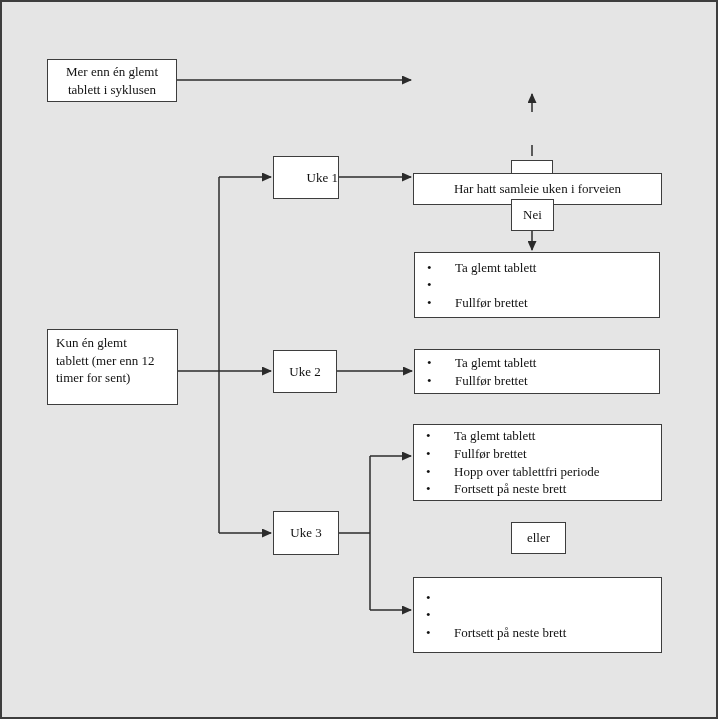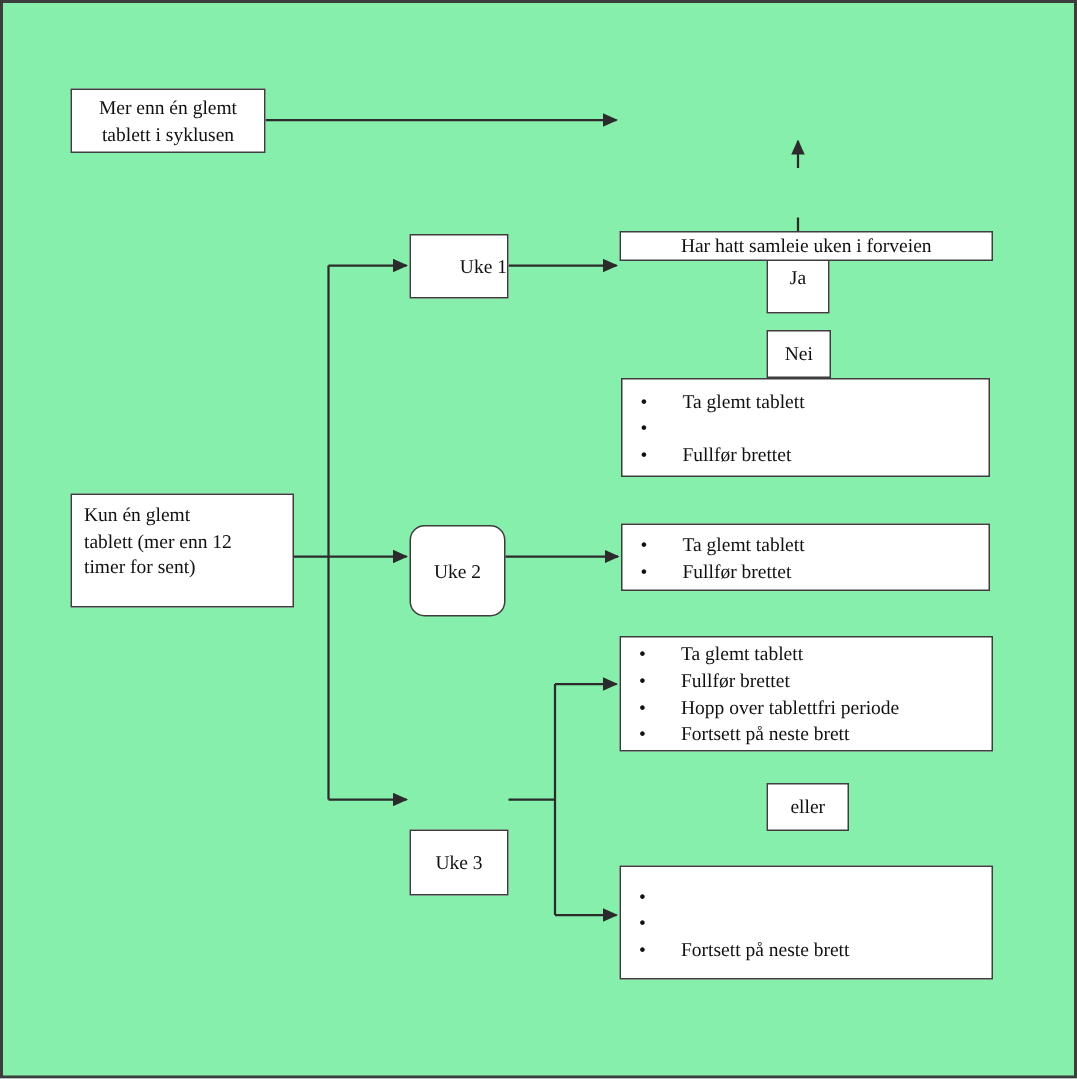--- a/index.html
+++ b/index.html
@@ -6,21 +6,21 @@
     margin: 0;
     padding: 0;
     background: #ffffff;
     font-family: "Liberation Serif", "DejaVu Serif", serif;
     color: #111111;
   }
   .canvas {
     position: relative;
     width: 718px;
     height: 719px;
-    background: #86efac;
+    background: #e5e5e5;
     box-sizing: border-box;
     border: 2px solid #3d3d3d;
     overflow: hidden;
   }
   .connector-layer {
     position: absolute;
     left: 0;
     top: 0;
     width: 718px;
     height: 719px;
@@ -106,53 +106,53 @@
   <div class="box center" style="left:45px; top:57px; width:130px; height:43px;">
     <span class="prewrap">Mer enn én glemt
 tablett i syklusen</span>
   </div>
 
 
   <div class="box center" style="left:509px; top:110px; width:42px; height:49px;margin-top:48px;">
     <span>Ja</span>
   </div>
 
-  <div class="box center" style="left:411px; top:152px; width:249px; height:20px;">
+  <div class="box center" style="left:411px; top:171px; width:249px; height:32px;">
     <span>Har hatt samleie uken i forveien</span>
   </div>
 
   <div class="box center" style="left:271px; top:154px; width:66px; height:43px;justify-content:flex-end;">
     <span>Uke 1</span>
   </div>
 
-  <div class="box center" style="left:509px; top:197px; width:43px; height:32px;margin-top:21px;">
+  <div class="box center" style="left:509px; top:197px; width:43px; height:32px;">
     <span>Nei</span>
   </div>
 
   <div class="box bullets" style="left:412px; top:250px; width:246px; height:66px;">
     <div class="bullet-item">
       <span class="bullet-dot">•</span>
       <span class="bullet-text">Ta glemt tablett</span>
     </div>
     <div class="bullet-item">
       <span class="bullet-dot">•</span>
     </div>
     <div class="bullet-item">
       <span class="bullet-dot">•</span>
       <span class="bullet-text">Fullfør brettet</span>
     </div>
   </div>
 
-  <div class="box topleft" style="left:45px; top:327px; width:149px; height:76px;">
+  <div class="box topleft" style="left:45px; top:327px; width:131px; height:76px;">
     <span class="prewrap">Kun én glemt
 tablett (mer enn 12
 timer for sent)</span>
   </div>
 
-  <div class="box center" style="left:271px; top:348px; width:64px; height:61px;border-radius:10px;">
+  <div class="box center" style="left:271px; top:348px; width:64px; height:43px;">
     <span>Uke 2</span>
   </div>
 
   <div class="box bullets" style="left:412px; top:347px; width:246px; height:45px;">
     <div class="bullet-item">
       <span class="bullet-dot">•</span>
       <span class="bullet-text">Ta glemt tablett</span>
     </div>
     <div class="bullet-item">
       <span class="bullet-dot">•</span>
@@ -172,21 +172,21 @@
     <div class="bullet-item">
       <span class="bullet-dot">•</span>
       <span class="bullet-text">Hopp over tablettfri periode</span>
     </div>
     <div class="bullet-item">
       <span class="bullet-dot">•</span>
       <span class="bullet-text">Fortsett på neste brett</span>
     </div>
   </div>
 
-  <div class="box center" style="left:271px; top:509px; width:66px; height:44px;margin-top:42px;">
+  <div class="box center" style="left:271px; top:509px; width:66px; height:44px;">
     <span>Uke 3</span>
   </div>
 
   <div class="box center" style="left:509px; top:520px; width:55px; height:32px;text-align:center;">
     <span>eller</span>
   </div>
 
   <div class="box bullets" style="left:411px; top:575px; width:249px; height:76px;">
     <div class="bullet-item">
       <span class="bullet-dot">•</span>

